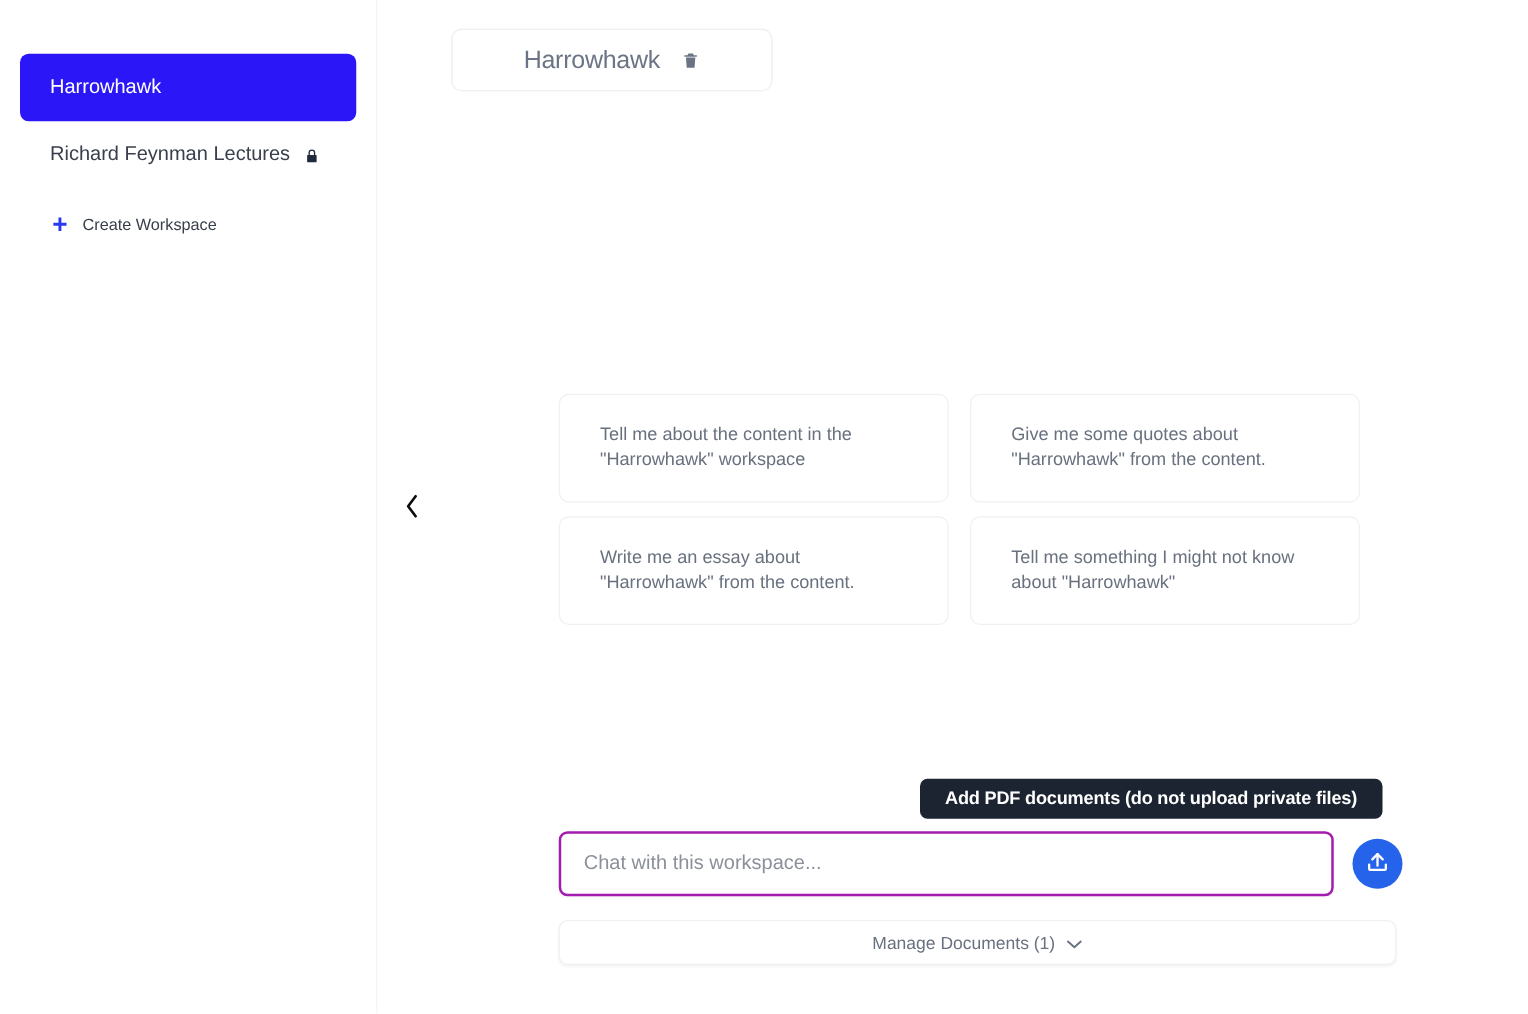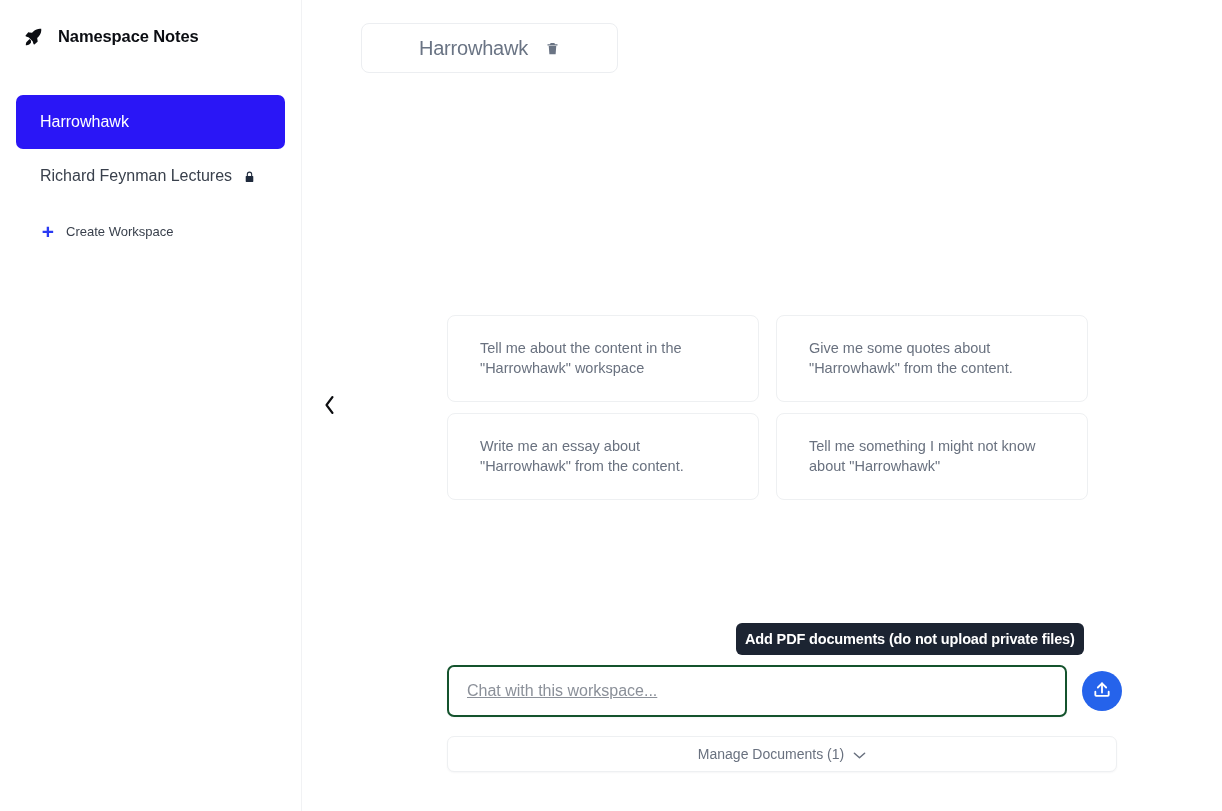--- a/index.html
+++ b/index.html
@@ -162,21 +162,21 @@
     line-height: 20px;
     color: #69717f;
     cursor: pointer;
   }
 
   .tooltip {
     position: absolute;
     left: 434px;
     top: 623px;
     height: 32px;
-    padding: 0 9px;
+    padding: 0 20px;
     background: #1c2432;
     color: #ffffff;
     border-radius: 6px;
     display: flex;
     align-items: center;
     font-size: 14.5px;
     font-weight: 700;
     letter-spacing: -0.15px;
     white-space: nowrap;
     z-index: 5;
@@ -186,30 +186,29 @@
     position: absolute;
     left: 145px;
     top: 665px;
     display: flex;
     align-items: center;
     gap: 15px;
   }
   .chat-input {
     width: 620px;
     height: 52px;
-    border: 2px solid #14532d;
+    border: 2px solid #a21caf;
     border-radius: 7px;
     background: #ffffff;
     font-size: 16px;
     color: #8b9099;
     padding: 0 18px;
     outline: none;
     font-family: "Liberation Sans", sans-serif;
     box-shadow: 0 1px 2px rgba(16,24,40,0.04);
-    text-decoration: underline;
   }
   .chat-input::placeholder { color: #8b9099; opacity: 1; }
   .upload-btn {
     width: 40px; height: 40px;
     border-radius: 50%;
     background: #2563eb;
     border: none;
     display: flex;
     align-items: center;
     justify-content: center;
@@ -237,28 +236,20 @@
   }
   .chev-down { display: inline-flex; color: #69717f; position: relative; top: 1px; }
 </style>
 </head>
 <body>
 
 <div id="app">
 
   <aside id="sidebar">
 
-    <div class="brand">
-      <span class="brand-icon">
-        <svg width="21" height="21" viewBox="0 0 24 24" fill="currentColor">
-          <path d="M20.8 3.2c-2.6-.5-6.3.4-9 3.1l-1.5 1.5-3.3-.5c-.5-.1-1 .1-1.4.4L3.2 10.6c-.5.5-.3 1.3.4 1.5l3.2 1 .2.2 3.7 3.7.2.2 1 3.2c.2.7 1 .9 1.5.4l2.9-2.4c.4-.3.5-.8.4-1.4l-.5-3.3 1.5-1.5c2.7-2.7 3.6-6.4 3.1-9zM9.1 16.5l-1.6-1.6-3.4 3.4c-.6.6-.9 2.6-.9 3.4 0 .3.2.5.5.4.8-.1 2.8-.4 3.4-1l2-2z"></path>
-        </svg>
-      </span>
-      <span class="brand-title">Namespace Notes</span>
-    </div>
 
     <nav class="ws-list">
 
       <div class="ws-item active">
         <span>Harrowhawk</span>
       </div>
 
 
       <div class="ws-item">
         <span>Richard Feynman Lectures</span>

